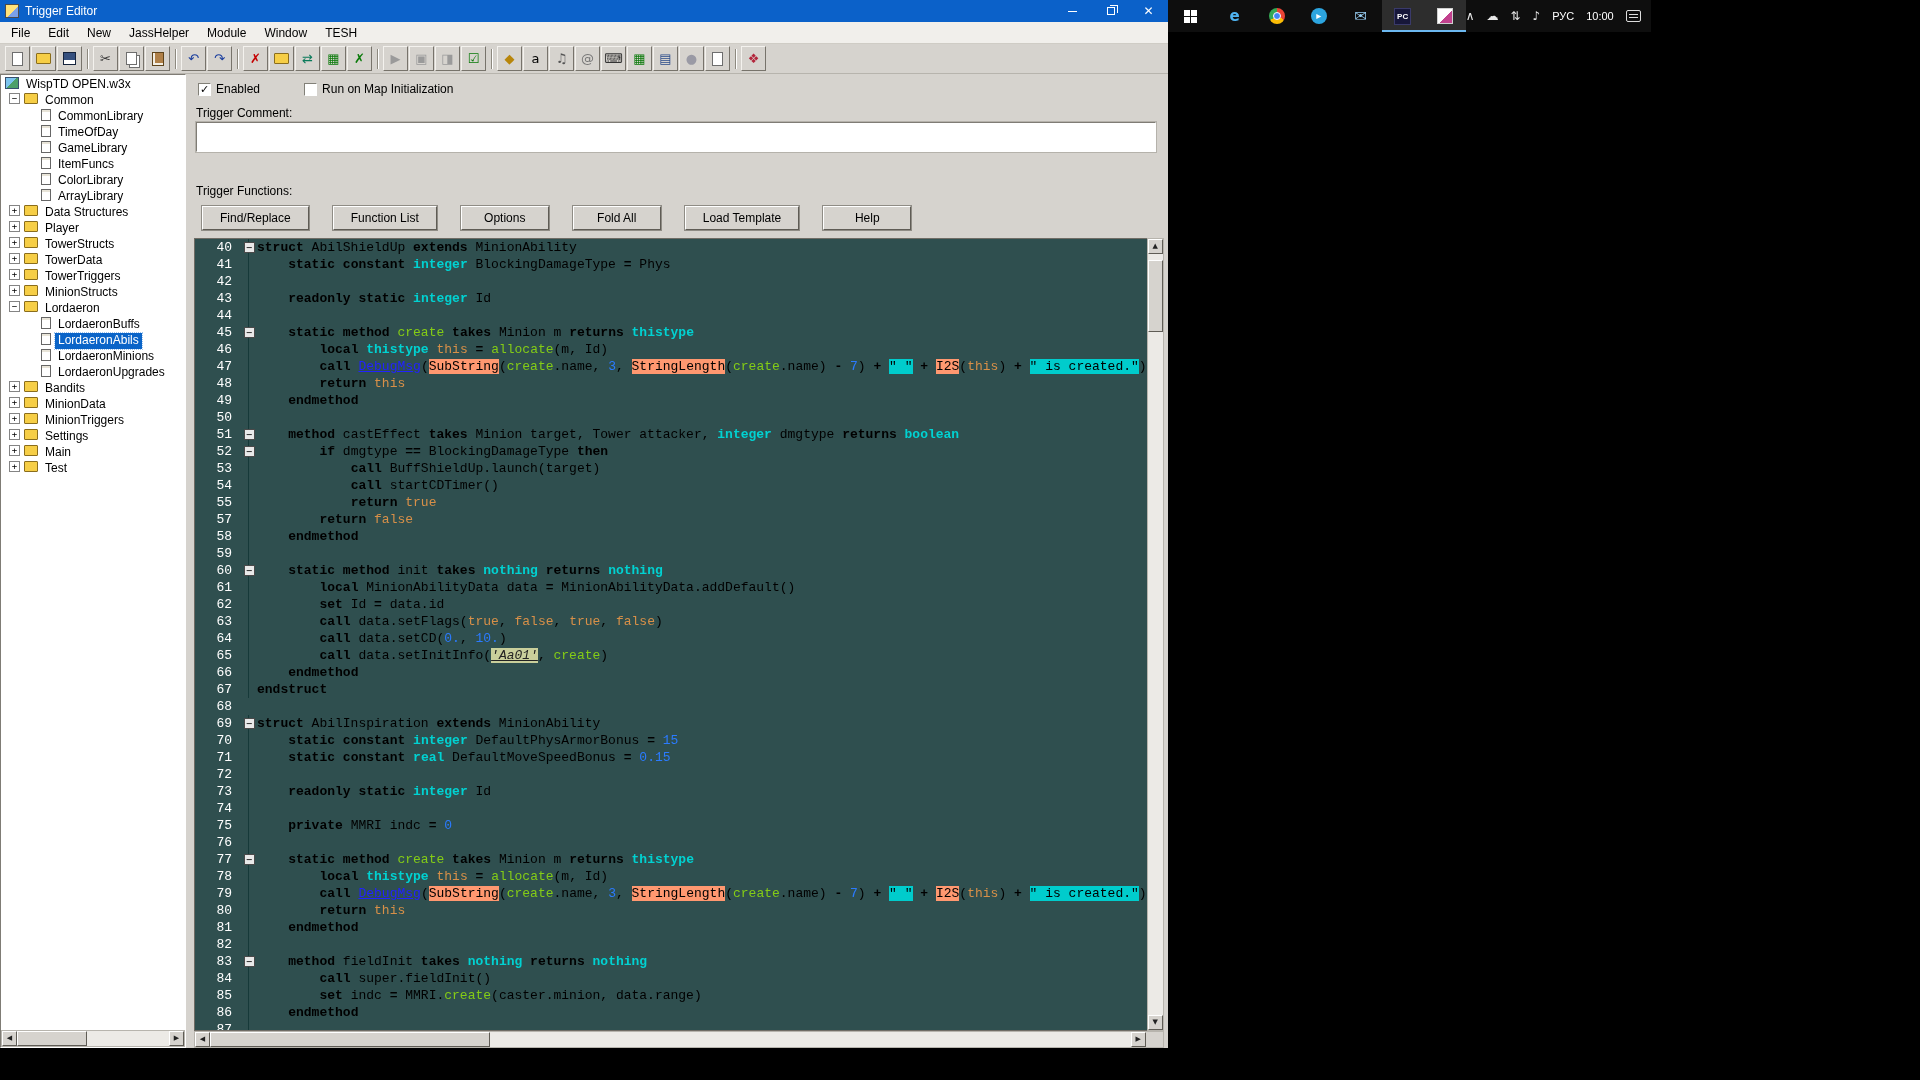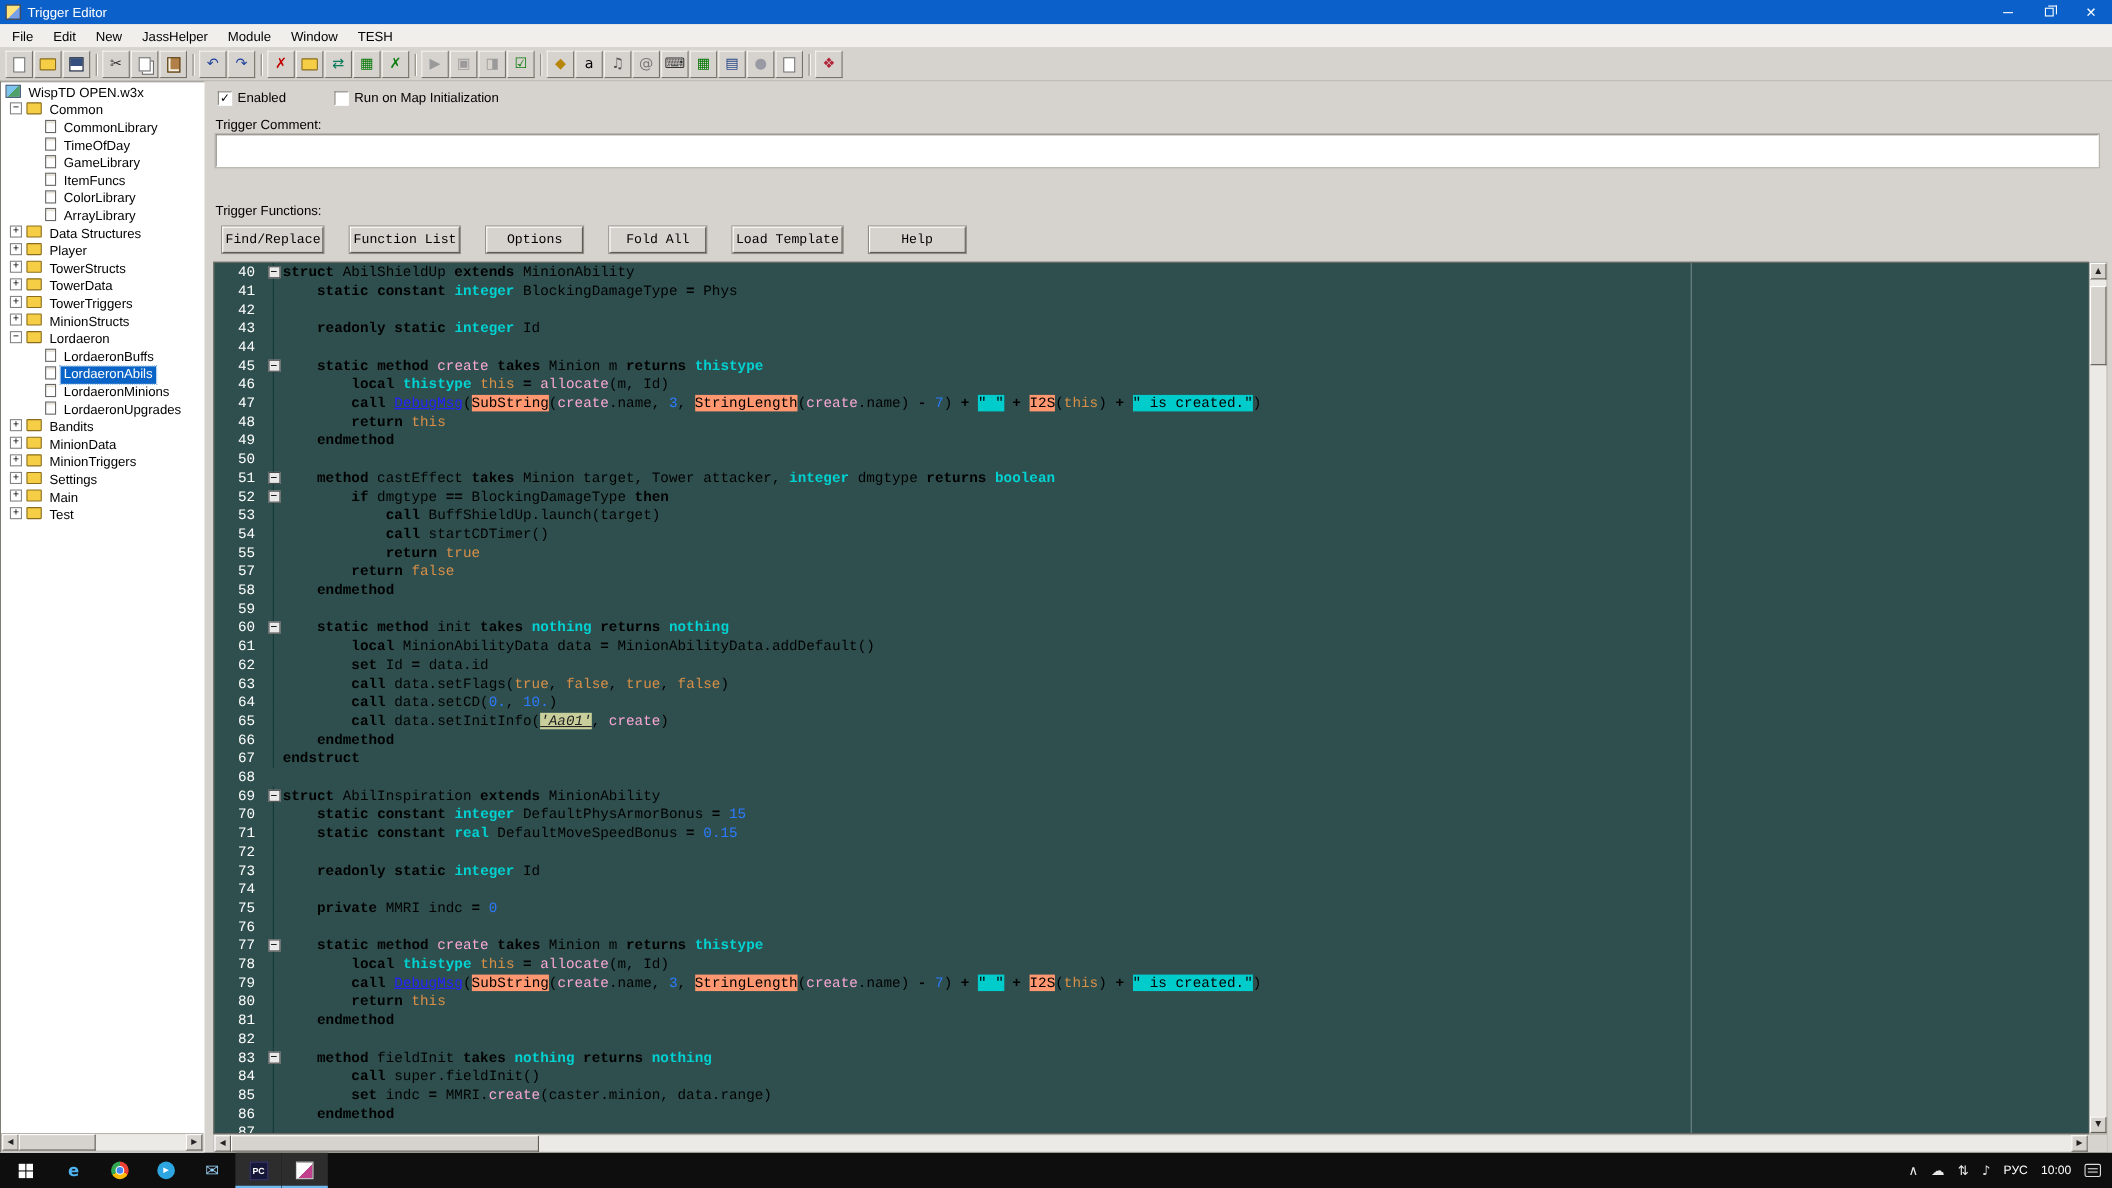--- a/index.html
+++ b/index.html
@@ -1,18 +1,18 @@
 <!DOCTYPE html>
 <html><head>
 <meta charset="utf-8">
 <style>
   *{box-sizing:border-box;margin:0;padding:0;user-select:none}
   html,body{width:1920px;height:1080px;overflow:hidden;background:#000;
     font-family:"Liberation Sans",sans-serif;font-size:12px;color:#000}
-  .screen{width:1920px;height:1080px;display:flex;flex-direction:column}
+  .screen{width:1920px;height:1080px;display:flex;}
   .window{height:1048px;display:flex;flex-direction:column;background:#d6d3ce;min-height:0}
 
   
   .titlebar{height:22px;background:#0b61c9;display:flex;align-items:center;padding-left:5px;gap:6px;flex:none}
   .app-icon{width:14px;height:14px;border:1px solid #4a4a4a;background:linear-gradient(135deg,#ffe27a 0 55%,#7aa0e8 55%)}
   .title-text{color:#fff;font-size:12px}
   .caption-btns{margin-left:auto;display:flex;height:100%}
   .cap-btn{width:38px;height:100%;display:flex;align-items:center;justify-content:center;color:#fff;font-size:11px}
   .min-glyph{width:9px;height:1px;background:#fff;display:inline-block}
   .restore-glyph{width:8px;height:8px;border:1px solid #fff;position:relative;display:inline-block}
@@ -56,43 +56,43 @@
   .optrow{display:flex;align-items:center;height:18px;margin:2px 0 0 4px;gap:44px}
   .cb{display:flex;align-items:center;gap:5px;cursor:pointer}
   .cbbox{width:13px;height:13px;background:#fff;border:1px solid;border-color:#828078 #fff #fff #828078;
     font:bold 11px/12px "DejaVu Sans",sans-serif;text-align:center;color:#000}
   .plabel{margin:8px 0 2px 2px}
   .plabel.funcs{margin-top:32px}
   .comment-input{height:30px;width:calc(100% - 10px);margin-left:2px;background:#fff;
     border:1px solid;border-color:#7f7c75 #fff #fff #7f7c75;outline:1px solid #b5b2ab;padding:0 6px;
     font-family:"Liberation Sans",sans-serif;font-size:12px}
   .btnrow{display:flex;gap:24px;margin:6px 0 0 8px;height:24px}
-  .fn-btn{min-width:88px;height:24px;padding:0 2px;background:#d6d3ce;cursor:pointer;
+  .fn-btn{min-width:88px;height:24px;padding:0 17px;background:#d6d3ce;cursor:pointer;
     border:1px solid;border-color:#fff #5f5c55 #5f5c55 #fff;box-shadow:0 0 0 1px #8f8c85;
-    font-family:Liberation Mono, monospace;font-size:12px}
+    font-family:Liberation Sans, sans-serif;font-size:12px}
 
   
   .editor-zone{flex:1;display:flex;flex-direction:column;min-height:0;margin-top:8px}
   .editor-row{flex:1;display:flex;min-height:0}
   .editor{flex:1;background:#2f4f4f;border:1px solid #6f6c65;border-right:none;position:relative;overflow:hidden;
     font-family:"Liberation Mono","DejaVu Sans Mono",monospace;font-size:13px}
   .margin-line{position:absolute;top:0;bottom:0;left:1342px;width:1px;background:#93a4a4;opacity:.65}
   .eline{display:flex;height:17px;line-height:17px;white-space:pre}
   .lnum{width:46px;flex:none;text-align:right;padding-right:9px;color:#ffffff}
   .lfold{width:16px;flex:none;position:relative;display:flex;align-items:center;justify-content:center}
   .fline::before{content:"";position:absolute;left:7px;top:0;bottom:0;border-left:1px solid #16393 9}
   .fline::before{border-left:1px solid #163939}
   .fbox{width:11px;height:11px;background:#e9e9e9;border:1px solid #4a4a4a;
     font:10px/9px "DejaVu Sans Mono",monospace;text-align:center;color:#000;z-index:1}
   .lcode{white-space:pre;color:#000}
   .tok-p{color:#000}
   .tok-k{color:#000;font-weight:bold}
   .tok-o{color:#000;font-weight:bold}
   .tok-t{color:#00d2d2;font-weight:bold}
-  .tok-f{color:#f9a8d4}
+  .tok-f{color:#84cc16}
   .tok-n{color:#2b7bff}
   .tok-b{color:#d89048}
   .tok-s{background:#00cccc;color:#000}
   .tok-h{background:#ff9870;color:#000}
   .tok-l{color:#2222ff;text-decoration:underline}
   .tok-r{background:#c9cf9b;color:#222;text-decoration:underline;font-style:italic}
 
   
   .vscroll{width:17px;flex:none;display:flex;flex-direction:column;background:#eceae6;border:1px solid #b7b4ad}
   .hscroll{height:17px;flex:none;display:flex;background:#eceae6;border:1px solid #b7b4ad}

